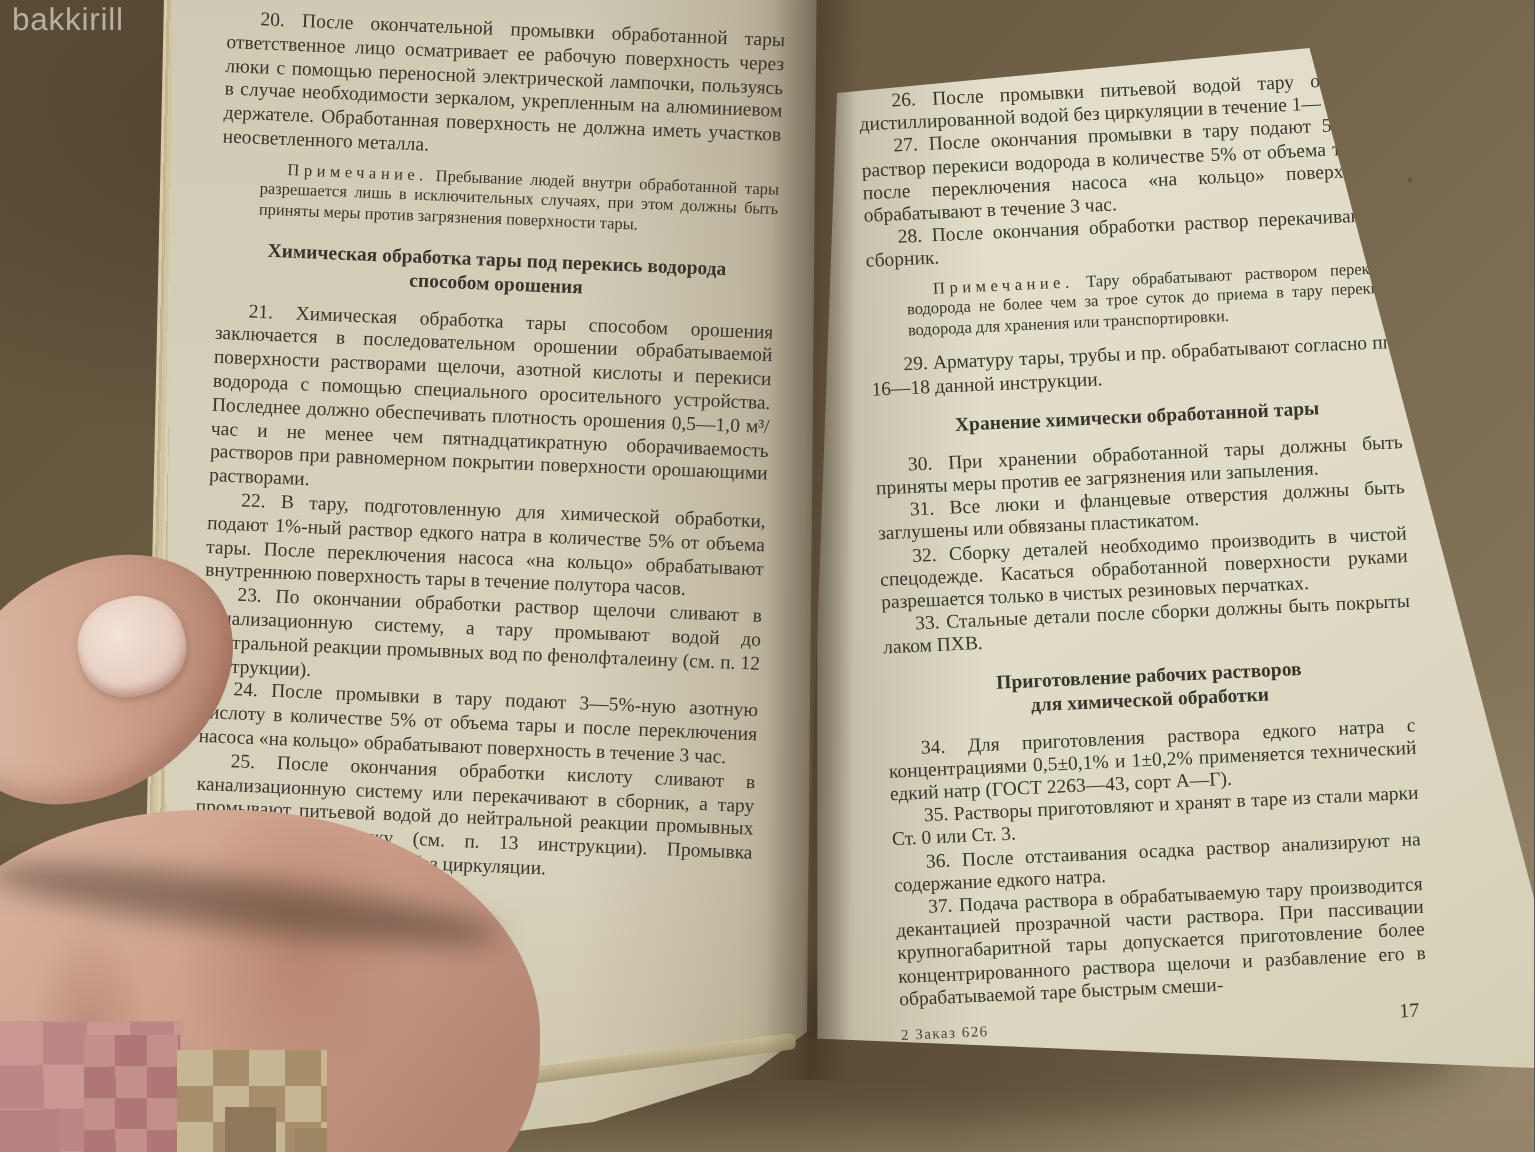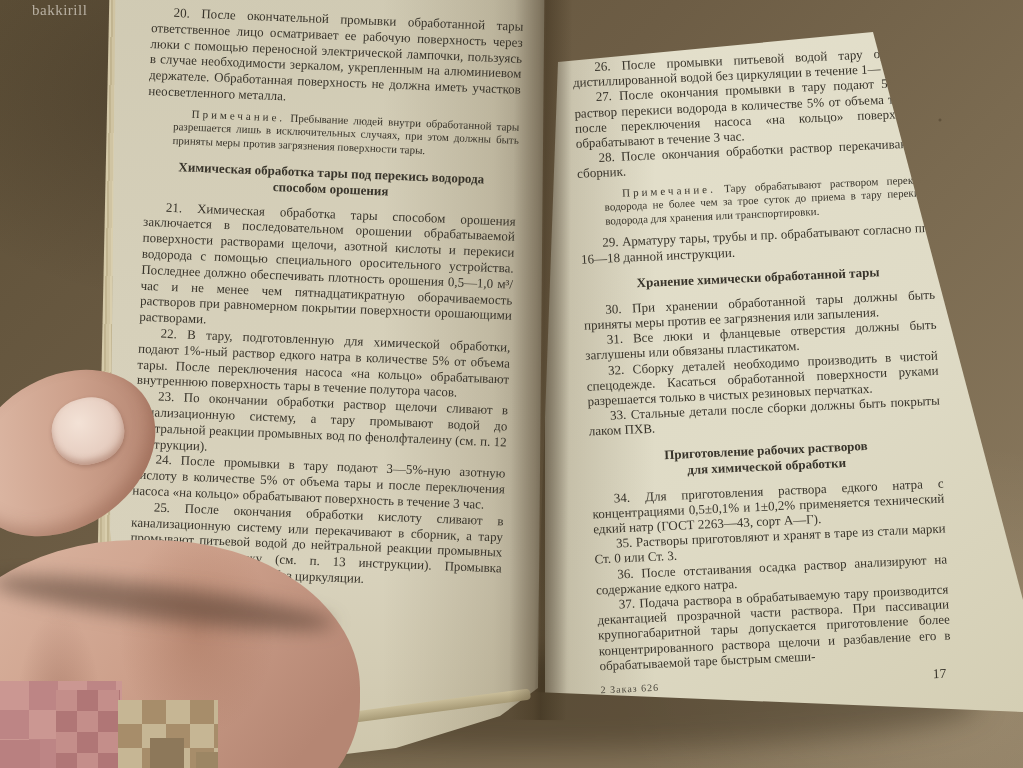--- a/index.html
+++ b/index.html
@@ -9,22 +9,22 @@
     background:
       radial-gradient(420px 300px at 18% 12%, rgba(30,22,12,.28), rgba(0,0,0,0) 70%),
       radial-gradient(500px 360px at 92% 88%, rgba(255,240,210,.14), rgba(0,0,0,0) 65%),
       radial-gradient(3px 3px at 310px 705px, rgba(50,38,22,.8), rgba(0,0,0,0) 70%),
       radial-gradient(4px 4px at 870px 700px, rgba(50,38,22,.6), rgba(0,0,0,0) 70%),
       radial-gradient(3px 3px at 940px 120px, rgba(50,38,22,.5), rgba(0,0,0,0) 70%),
       linear-gradient(135deg,#5e5038 0%, #6d5d45 38%, #7a6a50 62%, #8d7c61 100%);
   }
   .watermark{
     position:absolute; left:8px; top:2px; z-index:9;
-    font-family:Liberation Serif, serif;
-    font-size:15px; color:#cfc8bc; opacity:.8; letter-spacing:.5px;margin-left:24px;
+    font-family:Liberation Sans, sans-serif;
+    font-size:21px; color:#cfc8bc; opacity:.8; letter-spacing:.5px;
   }
   
   .book-shadow{
     position:absolute; left:80px; top:655px; width:900px; height:95px;
     background:rgba(40,30,16,.40); border-radius:50%;
     filter:blur(14px); z-index:1;
   }
   
   .fore-edge{
     position:absolute; left:103px; top:-60px; width:32px; height:720px; z-index:2;

